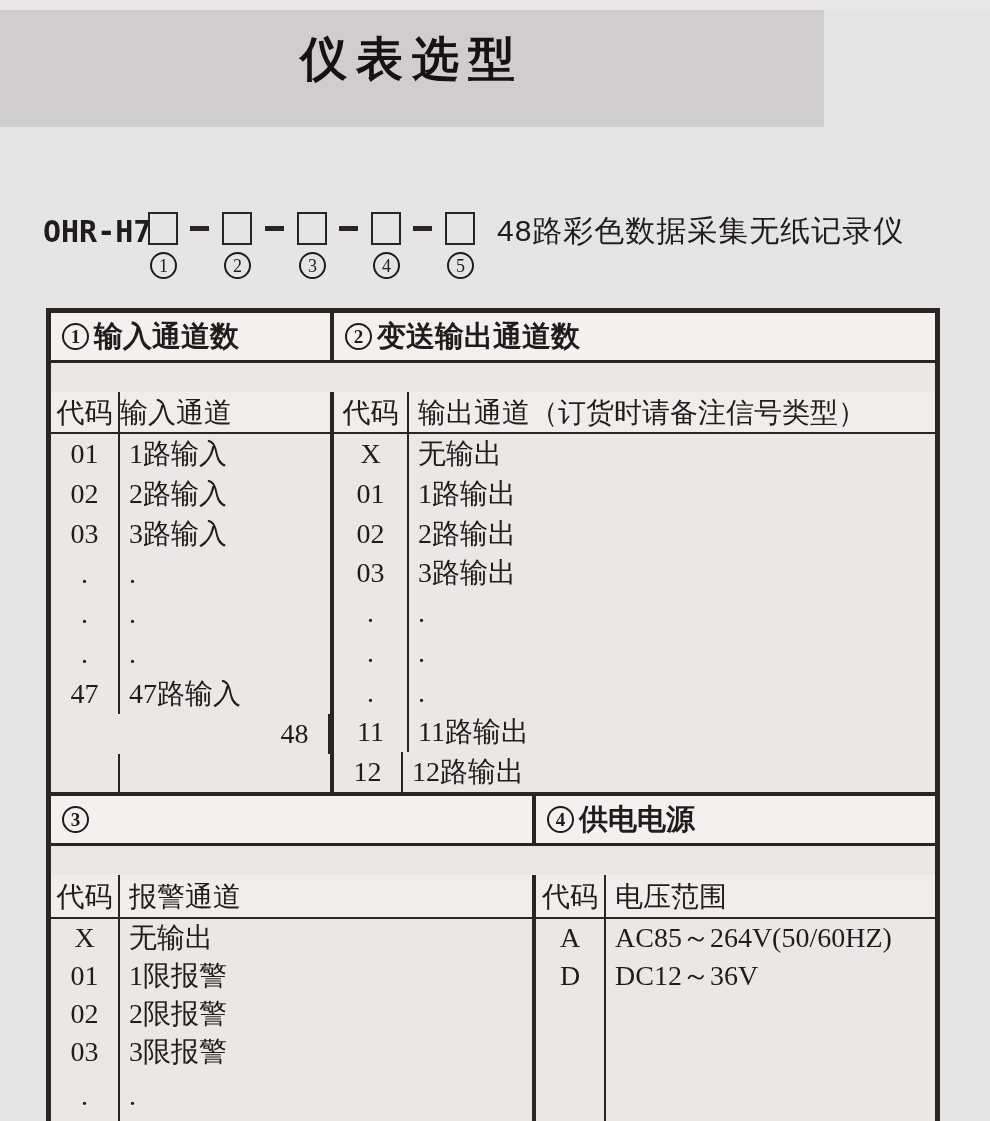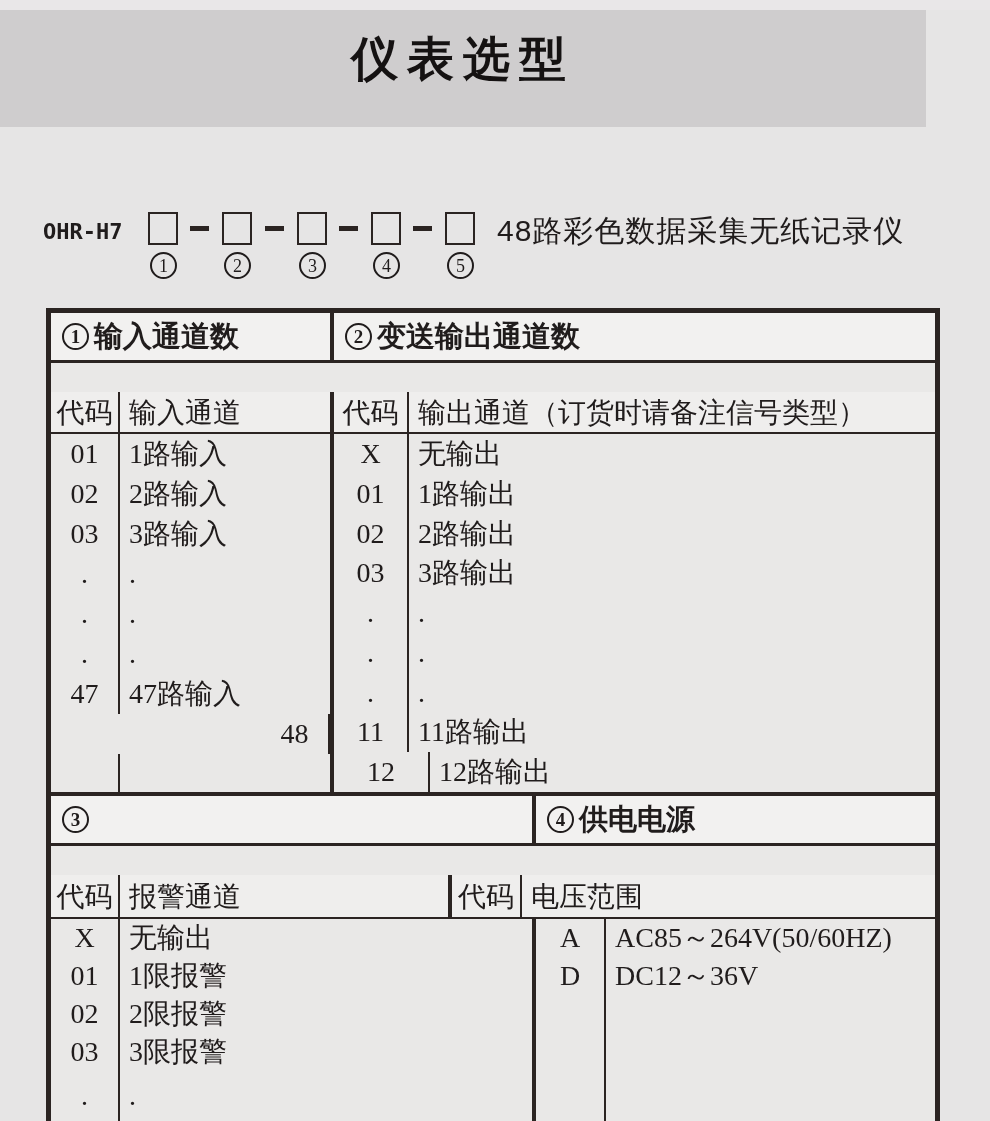--- a/index.html
+++ b/index.html
@@ -7,26 +7,26 @@
     --ink:#201c1c;
     --serif:"Liberation Serif","DejaVu Serif",serif;
     --sans:"Liberation Sans","DejaVu Sans",sans-serif;
   }
   *{margin:0;padding:0;box-sizing:border-box;}
   html,body{width:990px;height:1121px;overflow:hidden;}
   body{position:relative;background:#e6e5e5;color:var(--ink);font-family:var(--serif);}
 
   
   .top-strip{position:absolute;left:0;top:0;width:990px;height:10px;background:#e9e7e8;}
-  .band{position:absolute;left:0;top:10px;width:926px;height:117px;background:#cfcdce;text-align:center;}
+  .band{position:absolute;left:0;top:10px;width:824px;height:117px;background:#cfcdce;text-align:center;}
   .band .title{margin-top:24px;font-family:var(--sans);font-weight:bold;font-size:47px;line-height:50px;letter-spacing:9px;color:#151212;}
   .band .subtitle{font-family:var(--sans);font-weight:500;font-size:21px;line-height:23px;margin-top:-2px;color:#151212;}
 
   
-  .model-prefix{position:absolute;left:43px;top:216px;font-family:"DejaVu Sans Mono","Liberation Mono",monospace;font-weight:bold;font-size:22px;line-height:32px;letter-spacing:0px;}
+  .model-prefix{position:absolute;left:43px;top:216px;font-family:"DejaVu Sans Mono","Liberation Mono",monospace;font-weight:bold;font-size:30px;line-height:32px;letter-spacing:0px;}
   .mbox{position:absolute;top:212px;width:30px;height:33px;border:2.5px solid var(--bc);background:transparent;}
   .b1{left:148px}.b2{left:222px}.b3{left:297px}.b4{left:371px}.b5{left:445px}
   .dash{position:absolute;top:226px;width:19px;height:4.5px;background:var(--bc);}
   .d1{left:190px}.d2{left:265px}.d3{left:339px}.d4{left:413px}
   .model-desc{position:absolute;left:497px;top:215px;font-family:var(--sans);font-weight:500;font-size:30px;line-height:32px;letter-spacing:1px;}
   .pm{position:absolute;top:252px;width:27px;height:27px;border:2px solid var(--ink);border-radius:50%;
       display:flex;align-items:center;justify-content:center;font-family:var(--serif);font-size:18px;line-height:1;}
   .p1{left:150px}.p2{left:224px}.p3{left:299px}.p4{left:373px}.p5{left:447px}
 
   
@@ -37,23 +37,23 @@
   .hcell.hl{width:283px;border-right:4px solid var(--bc);}
   .hcell.hlb{width:485px;border-right:4px solid var(--bc);}
   .hcell.hr{flex:1;}
   .circ{flex:0 0 auto;width:27px;height:27px;border:2.5px solid var(--ink);border-radius:50%;
         display:inline-flex;align-items:center;justify-content:center;
         font-family:var(--serif);font-weight:bold;font-size:19px;line-height:1;}
   .sub-row{display:flex;border-bottom:2px solid var(--bc);background:#efeeed;height:42px;line-height:41px;white-space:nowrap;margin-top:29px;}
   .sub-row.srb{height:44px;line-height:43px;}
   .sc{height:100%;}
   .sc.code{width:69px;border-right:2px solid var(--bc);text-align:center;}
-  .sc.v1{width:214px;border-right:4px solid var(--bc);padding-left:9px;}
+  .sc.v1{width:214px;border-right:4px solid var(--bc);}
   .sc.code2{width:75px;border-right:2px solid var(--bc);text-align:center;}
-  .sc.v1b{width:332px;border-right:4px solid var(--bc);padding-left:9px;}
+  .sc.v1b{width:416px;border-right:4px solid var(--bc);padding-left:9px;}
   .sc.code2b{width:70px;border-right:2px solid var(--bc);text-align:center;}
   .sc.v2{flex:1;padding-left:9px;}
   .tbody{display:flex;}
   .tbody.top{height:358px;}
   .tbody.bot{height:252px;}
   .half-l{width:283px;border-right:4px solid var(--bc);display:flex;flex-direction:column;}
   .half-lb{width:485px;border-right:4px solid var(--bc);display:flex;flex-direction:column;}
   .half-r{flex:1;display:flex;flex-direction:column;}
   .trow{display:flex;flex:0 0 auto;white-space:nowrap;justify-content:flex-end;}
   .trow .code{width:69px;border-right:2px solid var(--bc);text-align:center;}
@@ -176,21 +176,21 @@
           </div>
         <div class="trow r9">
             <div class="code2b" style="width:75px">.</div>
             <div class="val">.</div>
           </div>
         <div class="trow r9">
             <div class="code2b" style="width:75px">11</div>
             <div class="val">11路输出</div>
           </div>
         <div class="trow r9">
-            <div class="code2b" style="width:96px">12</div>
+            <div class="code2b" style="width:69px">12</div>
             <div class="val">12路输出</div>
           </div>
       </div>
     </div>
   </div>
 
   <div class="sec-bot">
     <div class="hdr-row">
       <div class="hcell hlb">
         <span class="circ">3</span>

